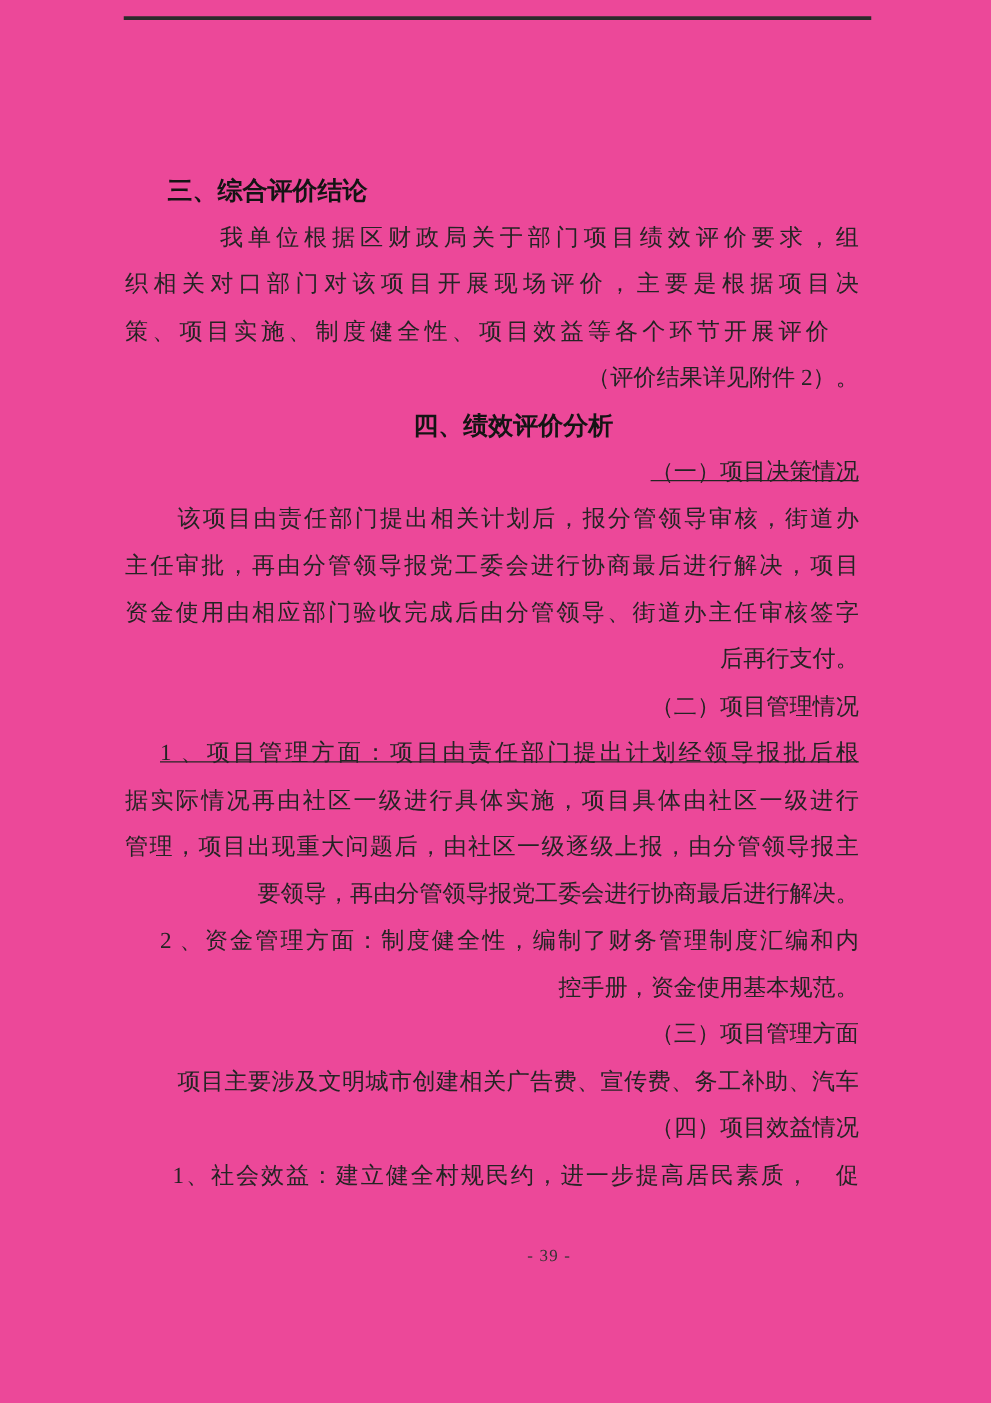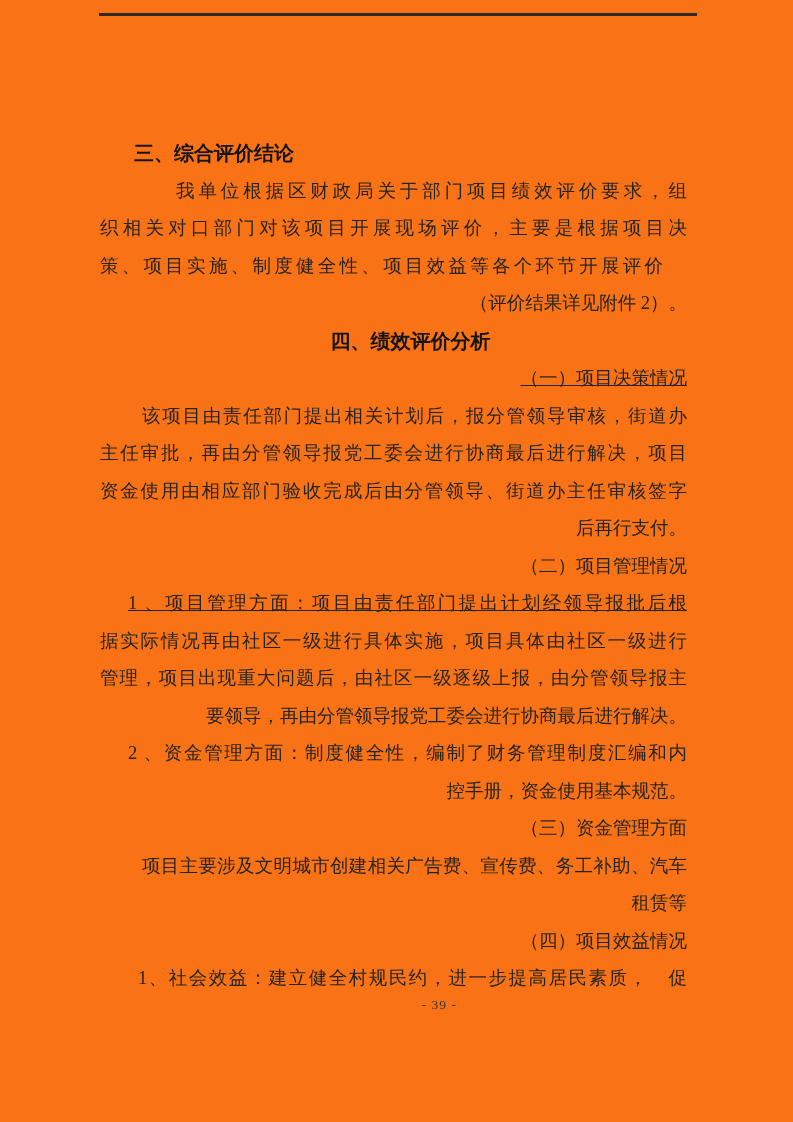--- a/index.html
+++ b/index.html
@@ -4,21 +4,21 @@
 <style>
   html, body {
     margin: 0;
     padding: 0;
     background: #ffffff;
   }
   .page {
     position: relative;
     width: 793px;
     height: 1122px;
-    background: #f97316;
+    background: #ec4899;
     overflow: hidden;
     font-family: "Liberation Serif", serif;
     color: #242424;
   }
   .header-rule {
     position: absolute;
     left: 99px;
     top: 13px;
     width: 598px;
     height: 2.5px;
@@ -80,20 +80,19 @@
       <div class="line j">主任审批，再由分管领导报党工委会进行协商最后进行解决，项目</div>
       <div class="line j">资金使用由相应部门验收完成后由分管领导、街道办主任审核签字</div>
       <div class="line e">后再行支付。</div>
       <div class="line e" style="padding-left: 32px;">（二）项目管理情况</div>
       <div class="line j" style="padding-left: 28px; text-decoration: underline;">1 、项目管理方面：项目由责任部门提出计划经领导报批后根</div>
       <div class="line j">据实际情况再由社区一级进行具体实施，项目具体由社区一级进行</div>
       <div class="line j">管理，项目出现重大问题后，由社区一级逐级上报，由分管领导报主</div>
       <div class="line e">要领导，再由分管领导报党工委会进行协商最后进行解决。</div>
       <div class="line j" style="padding-left: 28px;">2 、资金管理方面：制度健全性，编制了财务管理制度汇编和内</div>
       <div class="line e">控手册，资金使用基本规范。</div>
-      <div class="line e" style="padding-left: 32px;">（三）资金管理方面</div>
+      <div class="line e" style="padding-left: 32px;">（三）项目管理方面</div>
       <div class="line j" style="padding-left: 42px;">项目主要涉及文明城市创建相关广告费、宣传费、务工补助、汽车</div>
-      <div class="line e">租赁等</div>
       <div class="line e" style="padding-left: 32px;">（四）项目效益情况</div>
       <div class="line j" style="padding-left: 38px;">1、社会效益：建立健全村规民约，进一步提高居民素质， 促</div>
     </div>
   <div class="page-number">- 39 -</div>
 </div>
 
 </body></html>

